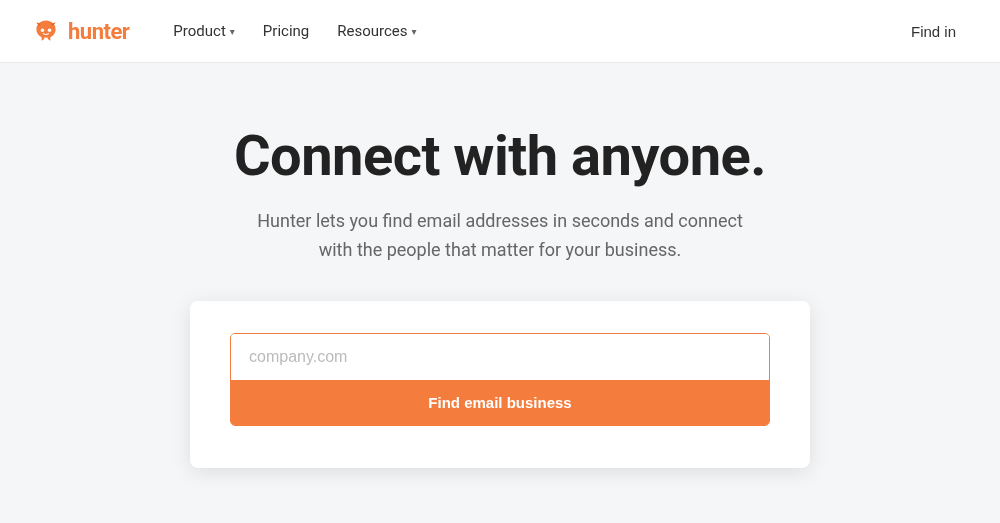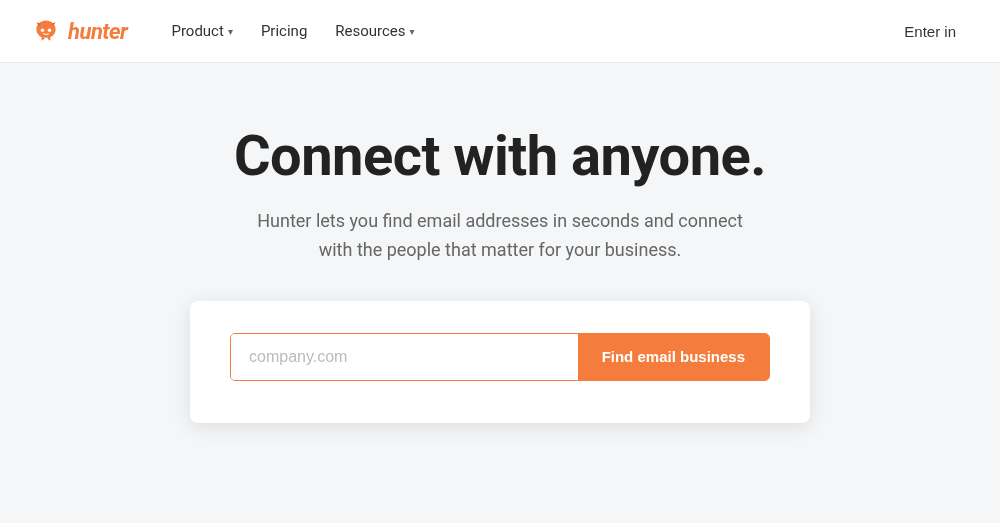--- a/index.html
+++ b/index.html
@@ -43,21 +43,20 @@
     .logo-icon {
       width: 28px;
       height: 28px;
     }
 
     .logo-text {
       font-size: 22px;
       font-weight: 700;
       color: #f47c3c;
       letter-spacing: -0.5px;
-      font-style: italic;
     }
 
     .nav-links {
       display: flex;
       align-items: center;
       gap: 4px;
     }
 
     .nav-link {
       display: flex;
@@ -138,20 +137,21 @@
       width: 620px;
       max-width: 100%;
     }
 
     .search-form {
       display: flex;
       border: 1.5px solid #f47c3c;
       border-radius: 5px;
       overflow: hidden;
       margin-bottom: 14px;
+      flex-direction: column;
     }
 
     .search-input {
       flex: 1;
       border: none;
       outline: none;
       padding: 14px 18px;
       font-size: 16px;
       color: #333;
       background: #fff;
@@ -207,21 +207,21 @@
         <span>Pricing</span>
       </a>
       <a class="nav-link" href="#">
         <span>Resources</span>
         <span class="chevron">▾</span>
       </a>
     </div>
   </div>
 
   <div class="nav-right">
-    <button class="sign-in-btn">Enter in</button>
+    <button class="sign-in-btn">Find in</button>
   </div>
 </nav>
 
 <section class="hero">
   <h1 class="hero-title">Connect with anyone.</h1>
   <p class="hero-subtitle">Hunter lets you find email addresses in seconds and connect with the people that matter for your business.</p>
 
   <div class="search-card">
     <div class="search-form">
       <input class="search-input" type="text" placeholder="company.com" style="">

